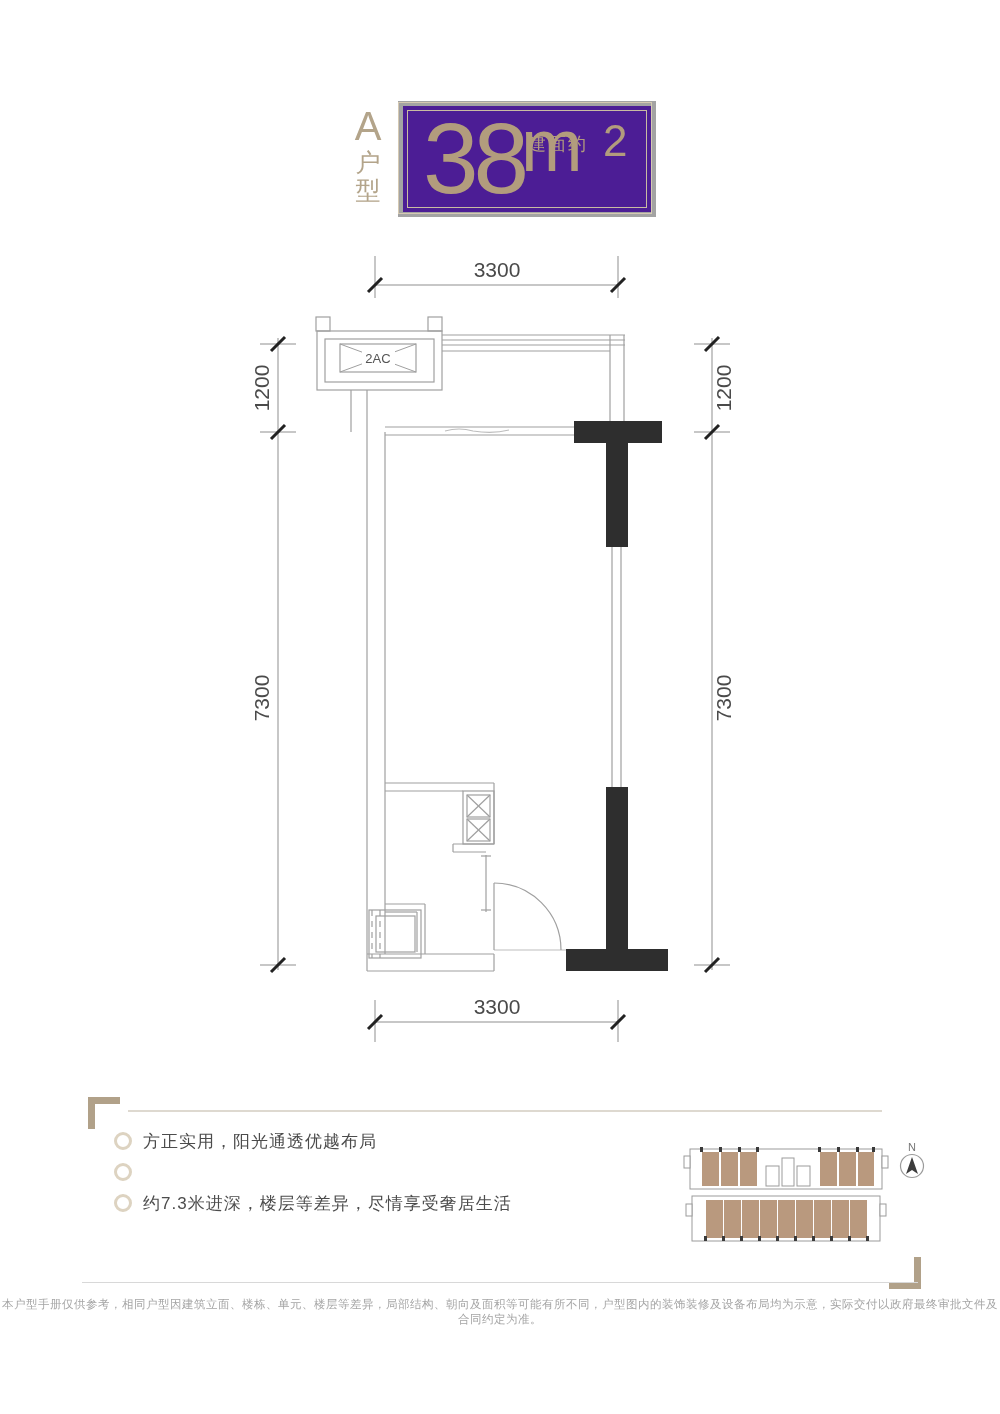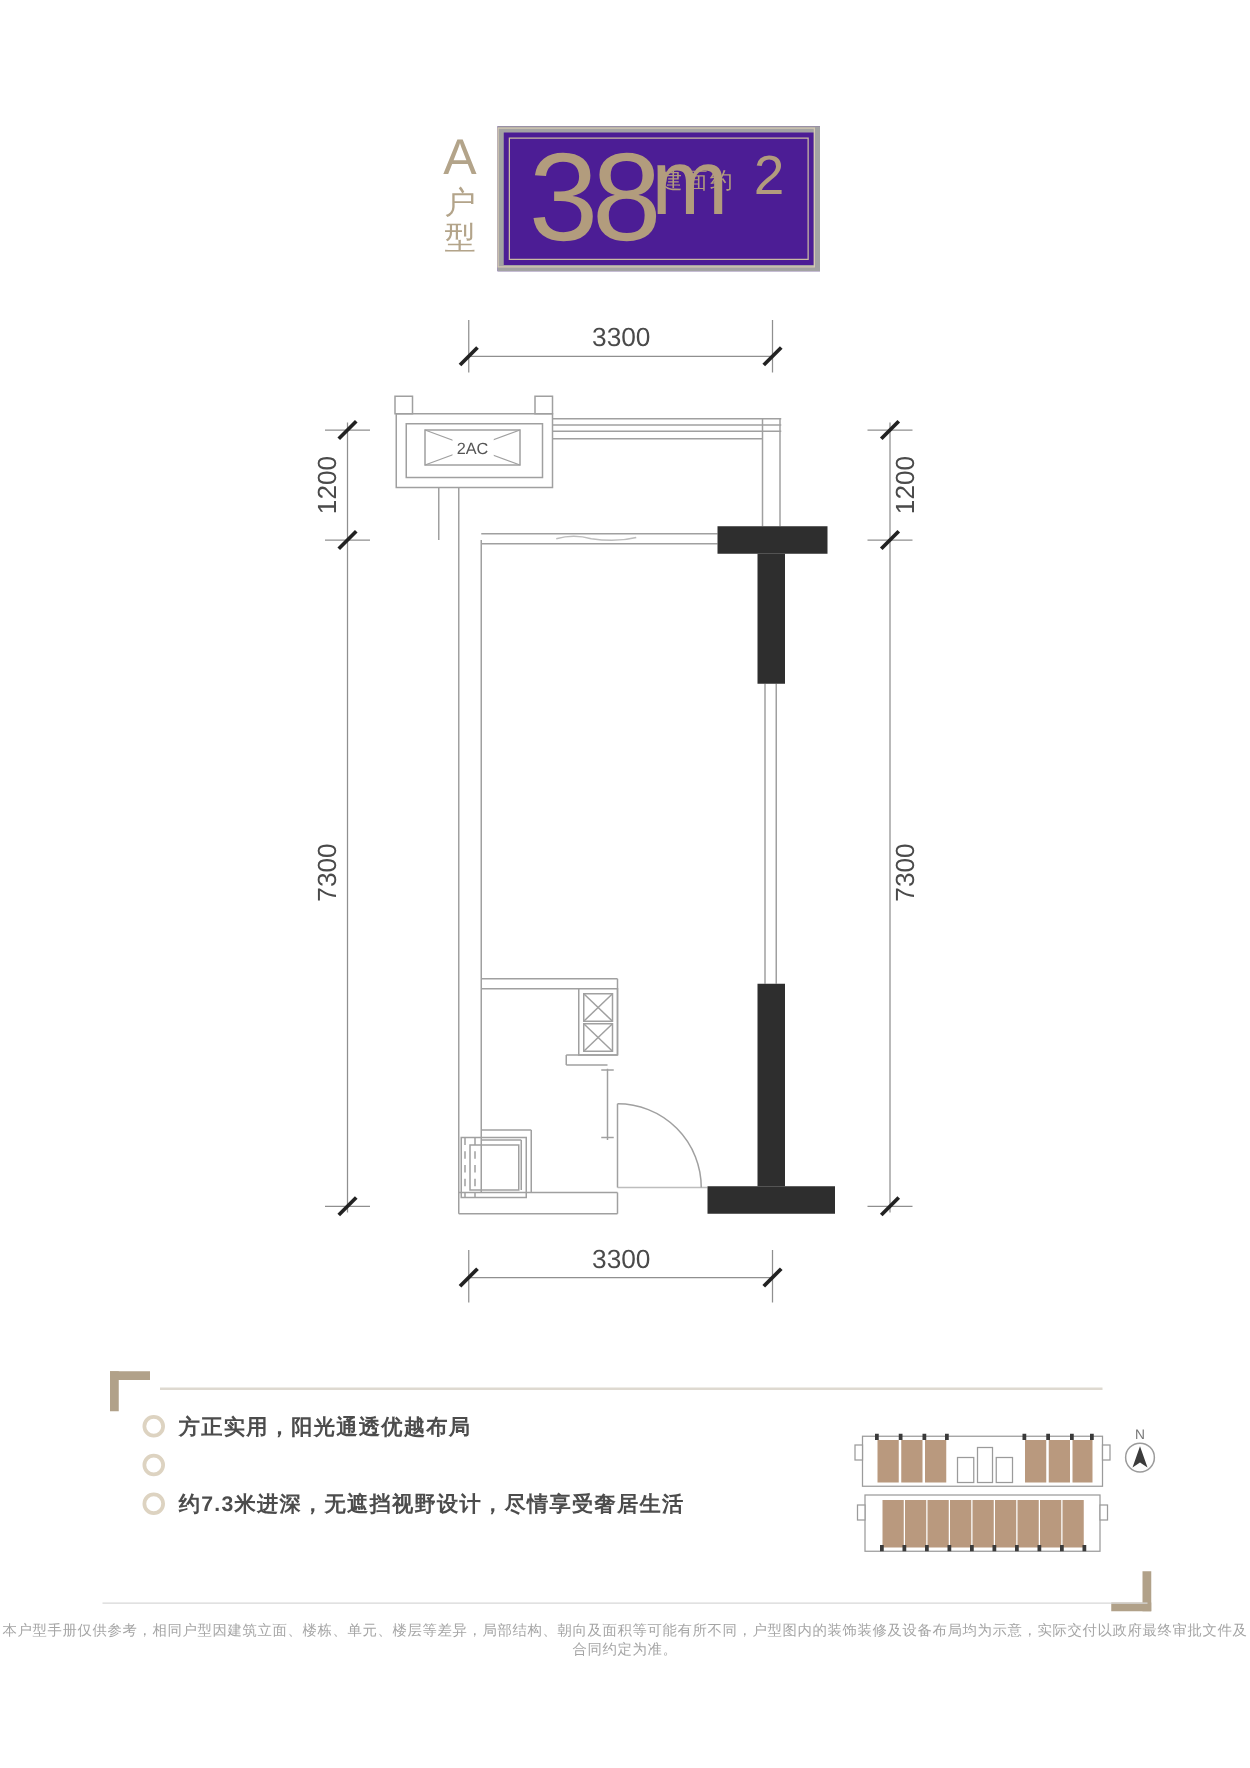--- a/index.html
+++ b/index.html
@@ -41,21 +41,21 @@
     position:absolute;left:200px;top:10px;font-size:44px;color:#b29c7d;
   }
 
   
   .features{left:114px;top:1132px;}
   .feature-row{display:flex;align-items:center;height:18px;margin-bottom:13px;}
   .bullet{
     width:12px;height:12px;border-radius:50%;border:3px solid #ddd3c1;
     margin-right:11px;flex:0 0 auto;background:#fff;
   }
-  .feature-text{font-size:17px;color:#4c4c4c;letter-spacing:1px;white-space:nowrap;font-weight:bold;}
+  .feature-text{font-size:17px;color:#4c4c4c;letter-spacing:1px;white-space:nowrap;}
 
   
   .corner-tl{left:88px;top:1097px;width:25px;height:25px;
     border-top:7px solid #b1a189;border-left:7px solid #b1a189;}
   .corner-br{left:889px;top:1257px;width:25px;height:25px;
     border-bottom:7px solid #b1a189;border-right:7px solid #b1a189;}
   .rule-top{left:128px;top:1110px;width:754px;height:2px;background:#ded9d0;}
   .rule-bottom{left:82px;top:1282px;width:836px;height:1px;background:#d8d8d8;}
   .disclaimer{
     left:0;top:1297px;width:1000px;text-align:center;
@@ -291,20 +291,20 @@
 <div class="abs features">
   <div class="feature-row">
     <span class="bullet"></span>
     <span class="feature-text">方正实用，阳光通透优越布局</span>
   </div>
   <div class="feature-row">
     <span class="bullet"></span>
   </div>
   <div class="feature-row">
     <span class="bullet"></span>
-    <span class="feature-text">约7.3米进深，无遮挡视野设计，尽情享受奢居生活</span>
+    <span class="feature-text">约7.3米进深，楼层等差异，尽情享受奢居生活</span>
   </div>
 </div>
 
 <div class="abs corner-br"></div>
 <div class="abs rule-bottom"></div>
 
 <div class="abs disclaimer">本户型手册仅供参考，相同户型因建筑立面、楼栋、单元、楼层等差异，局部结构、朝向及面积等可能有所不同，户型图内的装饰装修及设备布局均为示意，实际交付以政府最终审批文件及合同约定为准。</div>
 
 </body></html>

